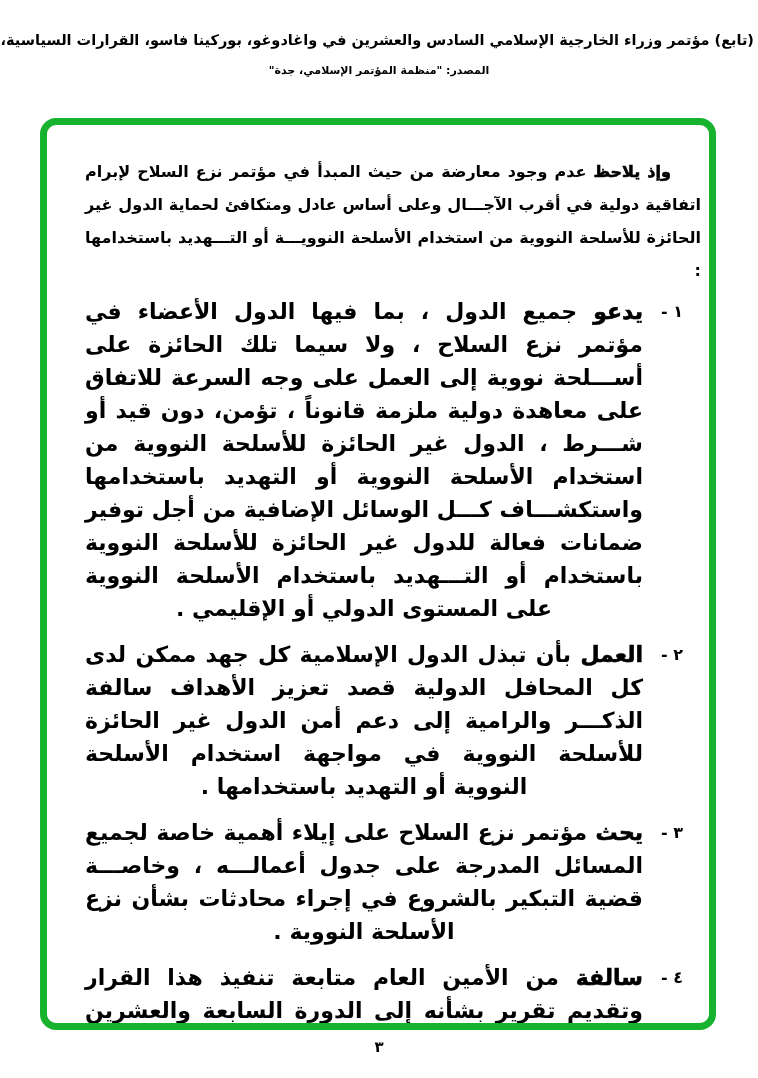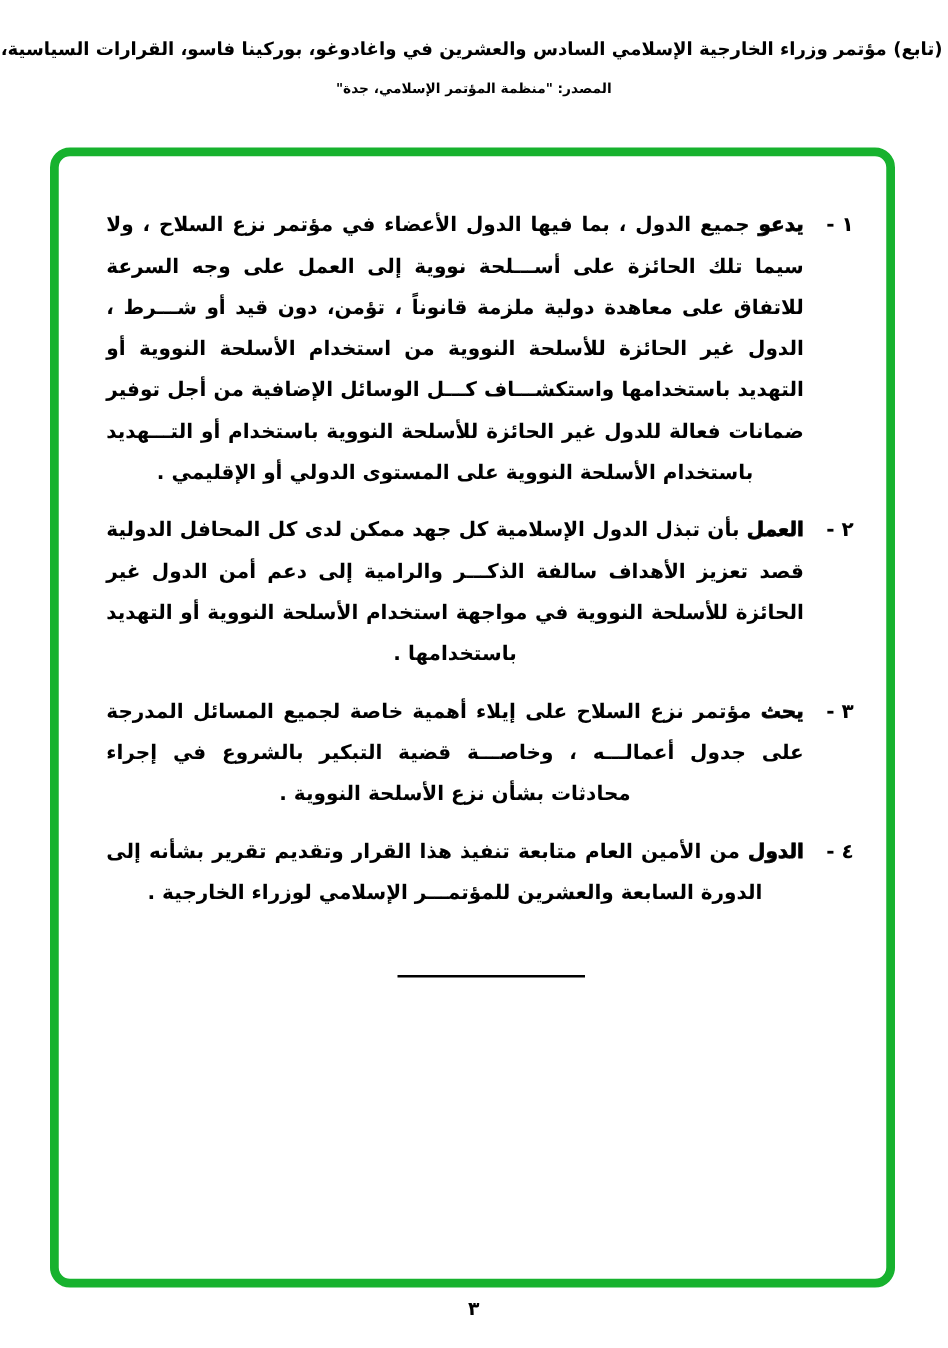--- a/index.html
+++ b/index.html
@@ -56,21 +56,21 @@
   }
   .item-num {
     flex: 0 0 58px;
     text-align: center;
     font-size: 16px;
     line-height: 33px;
     font-weight: bold;
   }
   .item-text {
     flex: 1 1 auto;
-    font-size: 16px;
+    font-size: 22px;
     line-height: 33px;
     font-weight: bold;
     text-align: justify;
     text-align-last: center;
   }
   .lead {
     font-weight: bold;
     -webkit-text-stroke: 0.6px currentColor;
   }
   .divider {
@@ -91,41 +91,42 @@
 <body>
 
 <div class="page">
 
   <div class="hdr-line1">(تابع) مؤتمر وزراء الخارجية الإسلامي السادس والعشرين في واغادوغو، بوركينا فاسو، القرارات السياسية، القرار الرقم ٢٦/٢٥-س</div>
 
   <div class="hdr-line2">المصدر:  "منظمة المؤتمر الإسلامي، جدة"</div>
 
   <div class="frame">
 
+    <p class="preamble"><span class="lead">وإذ يلاحظ</span> <span>عدم وجود معارضة من حيث المبدأ في مؤتمر نزع السلاح لإبرام اتفاقية دولية في أقرب الآجـــال وعلى أساس عادل ومتكافئ لحماية الدول غير الحائزة للأسلحة النووية من استخدام الأسلحة النوويـــة أو التـــهديد باستخدامها :</span></p>
 
     <div class="items">
 
       <div class="item">
         <div class="item-num">١ -</div>
         <div class="item-text"><span class="lead">يدعو</span> <span>جميع الدول ، بما فيها الدول الأعضاء في مؤتمر نزع السلاح ، ولا سيما تلك الحائزة على أســـلحة نووية إلى العمل على وجه السرعة للاتفاق على معاهدة دولية ملزمة قانوناً ، تؤمن، دون قيد أو شـــرط ، الدول غير الحائزة للأسلحة النووية من استخدام الأسلحة النووية أو التهديد باستخدامها واستكشـــاف كـــل الوسائل الإضافية من أجل توفير ضمانات فعالة للدول غير الحائزة للأسلحة النووية باستخدام أو التـــهديد باستخدام الأسلحة النووية على المستوى الدولي أو الإقليمي .</span></div>
       </div>
 
       <div class="item">
         <div class="item-num">٢ -</div>
         <div class="item-text"><span class="lead">العمل</span> <span>بأن تبذل الدول الإسلامية كل جهد ممكن لدى كل المحافل الدولية قصد تعزيز الأهداف سالفة الذكـــر والرامية إلى دعم أمن الدول غير الحائزة للأسلحة النووية في مواجهة استخدام الأسلحة النووية أو التهديد باستخدامها .</span></div>
       </div>
 
       <div class="item">
         <div class="item-num">٣ -</div>
         <div class="item-text"><span class="lead">يحث</span> <span>مؤتمر نزع السلاح على إيلاء أهمية خاصة لجميع المسائل المدرجة على جدول أعمالـــه ، وخاصـــة قضية التبكير بالشروع في إجراء محادثات بشأن نزع الأسلحة النووية .</span></div>
       </div>
 
       <div class="item">
         <div class="item-num">٤ -</div>
-        <div class="item-text"><span class="lead">الدول</span> <span>من الأمين العام متابعة تنفيذ هذا القرار وتقديم تقرير بشأنه إلى الدورة السابعة والعشرين للمؤتمـــر الإسلامي لوزراء الخارجية .</span></div>
+        <div class="item-text"><span class="lead">سالفة</span> <span>من الأمين العام متابعة تنفيذ هذا القرار وتقديم تقرير بشأنه إلى الدورة السابعة والعشرين للمؤتمـــر الإسلامي لوزراء الخارجية .</span></div>
       </div>
 
     </div>
 
     <div class="divider"></div>
 
   </div>
 
   <div class="page-num">٣</div>
 

